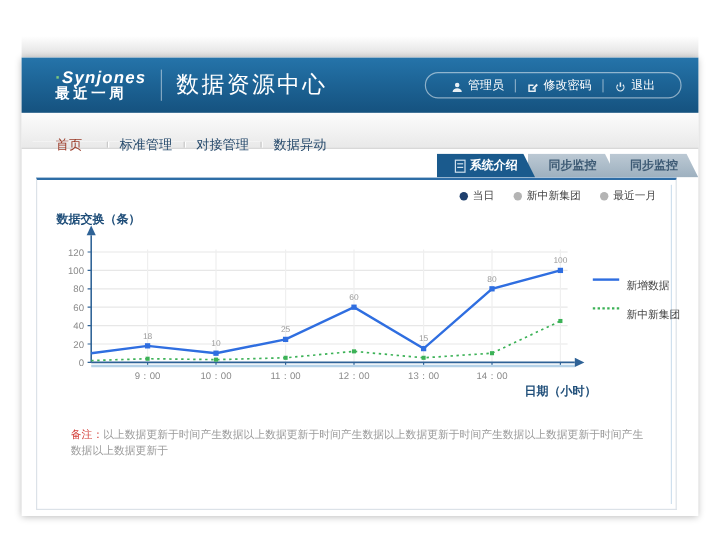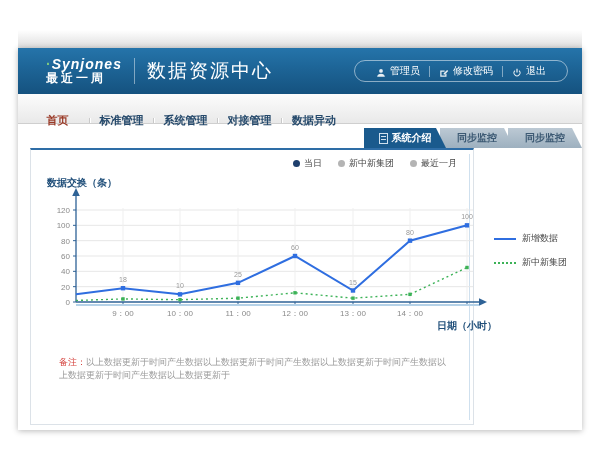--- a/index.html
+++ b/index.html
@@ -27,56 +27,56 @@
   .user-pill { display:flex; align-items:center; gap:0; border:1px solid rgba(255,255,255,.5);
                border-radius:13px; padding:3px 12px; color:#fff; font-size:10px; }
   .user-item { display:flex; align-items:flex-end; gap:4px; cursor:pointer; padding:0 9px; white-space:nowrap; }
   .user-sep { width:1px; height:11px; background:rgba(255,255,255,.45); }
   .user-item svg { width:10px; height:10px; fill:#fff; opacity:.9; }
 
   
   .nav { height:30px; background:linear-gradient(#fcfcfc,#e9e9e9);
          border-bottom:1px solid #cfcfcf; display:flex; align-items:stretch; padding-left:8px; }
   .nav-item { width:64px; display:flex; align-items:center; justify-content:center;
-              font-size:11px; font-weight:bold; color:#25496b; cursor:pointer;
+              font-size:11px; font-weight:normal; color:#25496b; cursor:pointer;
               border-right:1px solid #c9c9c9; box-shadow:1px 0 0 #ffffff;margin-top:24px; }
   .nav-item:last-child { border-right:none; box-shadow:none; }
   .nav-item.home { color:#9a3a27; }
 
   
   .tabs { display:flex; margin:4px 0 0 12px; height:20px; position:relative;justify-content:flex-end; }
   .tab { height:20px; display:flex; align-items:center; justify-content:center; gap:4px;
          font-size:10px; font-weight:bold; cursor:pointer;
          clip-path:polygon(0 0, calc(100% - 10px) 0, 100% 100%, 0 100%); }
   .tab.active { width:82px; background:#1a5a8d; color:#fff; z-index:3; }
   .tab.inactive { width:74px; margin-left:-6px; background:linear-gradient(#bcc9d4,#9db0bf);
                   color:#3d5a74; }
   .tab.inactive.t2 { z-index:2; }
   .tab.inactive.t3 { z-index:1; }
   .tab .doc-ic { width:9px; height:11px; border:1px solid #cfe0ee; background:transparent;
                  position:relative; flex:0 0 auto; }
   .tab .doc-ic::before { content:""; position:absolute; left:1px; right:1px; top:2px;
                  height:1px; background:#cfe0ee; box-shadow:0 3px 0 #cfe0ee; }
 
   
-  .panel { position:relative; margin-left:12px; width:444px; height:277px; background:#fff;
+  .panel { position:relative; margin-left:12px; width:534px; height:277px; background:#fff;
            border:1px solid #dce2e8; border-top:2px solid #2e6da6; }
   .panel-inner-line { position:absolute; top:4px; bottom:4px; right:3px; width:1px;
            background:#cfe0ee; }
 
   .radios { position:absolute; top:7px; right:16px; display:flex; gap:16px;
             align-items:center; font-size:9px; color:#444; }
   .radio { display:flex; align-items:center; gap:4px; cursor:pointer; }
   .dot { width:7px; height:7px; border-radius:50%; background:#b4b4b4; }
   .dot.sel { background:#1e3f6d; }
 
   .chart-svg { position:absolute; left:0; top:0; width:538px; height:190px; }
 
   .legend { position:absolute; left:463px; top:82px; font-size:9px; color:#444; }
-  .lrow { display:flex; align-items:center; gap:6px; margin-bottom:11px; white-space:nowrap; }
+  .lrow { display:flex; align-items:flex-start; gap:6px; margin-bottom:11px; white-space:nowrap; }
   .sw { width:22px; height:0; }
   .sw.solid { border-top:2px solid #2f6ee0; }
   .sw.dotted { border-top:2px dotted #3cb257; }
 
   .note { position:absolute; left:0; right:12px; top:206px; padding:0 12px 0 28px;
           font-size:9px; color:#9a9a9a; line-height:1.4; }
   .note .note-red { color:#d43f3a; }
 </style>
 </head>
 <body>
@@ -119,21 +119,20 @@
               <path d="M4.2 3.6A5.5 5.5 0 1 0 11.8 3.6l-1.1 1.2a4 4 0 1 1-5.4 0z"></path>
             </svg>
           <span>退出</span>
         </span>
       </div>
     </div>
 
     <div class="nav">
       <span class="nav-item home">首页</span>
       <span class="nav-item">标准管理</span>
-      <span class="nav-item">系统管理</span>
       <span class="nav-item">对接管理</span>
       <span class="nav-item">数据异动</span>
     </div>
 
     <div class="tabs">
       <div class="tab active">
         <span class="doc-ic"></span>
         <span>系统介绍</span>
       </div>
       <div class="tab inactive t2">

